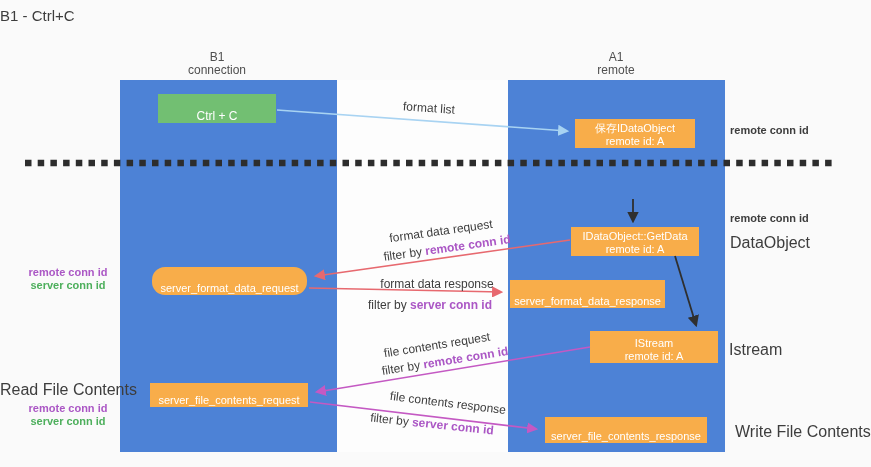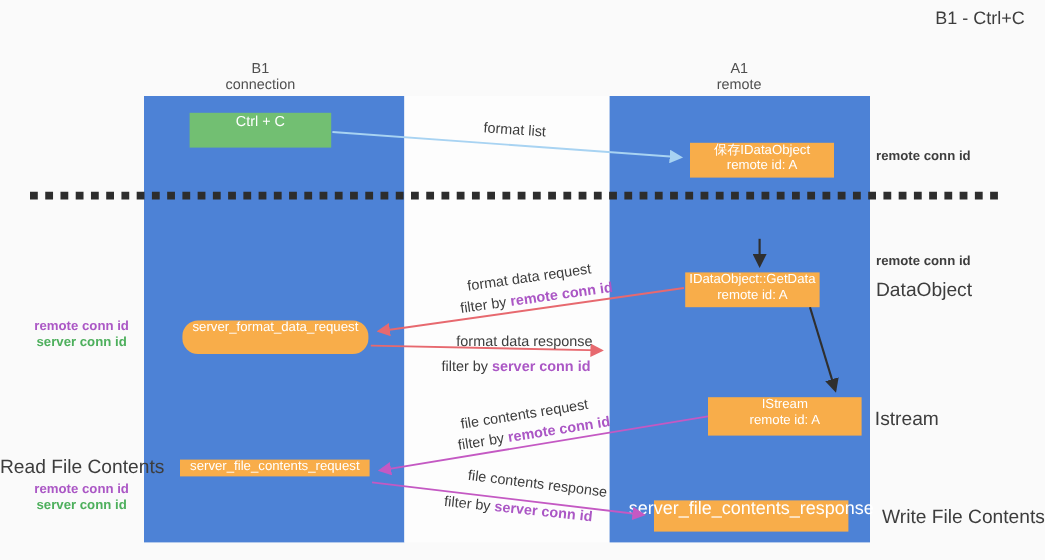--- a/index.html
+++ b/index.html
@@ -5,37 +5,37 @@
   :root{
     --column-blue:#4d82d6; --box-green:#72bf72; --box-orange:#f8ad4a;
     --arrow-blue:#a8d3f2; --arrow-red:#e7696f; --arrow-magenta:#c459c3;
     --arrow-black:#2f2f2f; --text-purple:#ab57c5; --text-green:#4daf5c;
     --text-dark:#3d3d3d; --dashed-line:#2d2d2d; --background:#fafafa; --strip-white:#fdfdfd;
   }
   *{margin:0;padding:0;box-sizing:border-box;}
   body{background:var(--background);font-family:"Liberation Sans","DejaVu Sans",sans-serif;}
   .stage{position:relative;width:871px;height:467px;background:var(--background);overflow:hidden;}
 
-  .title{position:absolute;left:0;top:7px;width:854px;text-align:right;
+  .title{position:absolute;left:0;top:7px;width:854px;text-align:left;
          font-size:15px;line-height:18px;color:var(--text-dark);}
   .col-header{position:absolute;width:200px;text-align:center;font-size:12px;
               line-height:13px;color:#4f4f4f;}
   .col-header.left{left:117px;top:51px;}
   .col-header.right{left:516px;top:51px;}
 
   .column{position:absolute;top:80px;width:217px;height:372px;background:var(--column-blue);}
   .column.left{left:120px;}
   .column.right{left:508px;}
   .strip{position:absolute;left:337px;top:80px;width:171px;height:372px;background:var(--strip-white);}
 
-  .box{position:absolute;display:flex;flex-direction:column;align-items:center;justify-content:flex-start;
+  .box{position:absolute;display:flex;flex-direction:column;align-items:center;justify-content:flex-end;
        color:#fff;text-align:center;white-space:nowrap;z-index:3;}
   .box.green{background:var(--box-green);font-size:12px;}
   .box.orange{background:var(--box-orange);font-size:11px;line-height:13px;}
-  .box.small{font-size:15px;}
+  .box.small{font-size:11px;}
 
   svg.overlay{position:absolute;left:0;top:0;z-index:4;pointer-events:none;}
   .dash{stroke:var(--dashed-line);stroke-width:6.5;stroke-dasharray:6.5 6.2;}
   .ln-blue{stroke:var(--arrow-blue);stroke-width:1.6;fill:none;}
   .ln-black{stroke:var(--arrow-black);stroke-width:1.8;fill:none;}
   .ln-red{stroke:var(--arrow-red);stroke-width:1.6;fill:none;}
   .ln-mag{stroke:var(--arrow-magenta);stroke-width:1.6;fill:none;}
   .mk-blue{fill:var(--arrow-blue);} .mk-black{fill:var(--arrow-black);}
   .mk-red{fill:var(--arrow-red);} .mk-mag{fill:var(--arrow-magenta);}
 
@@ -73,36 +73,39 @@
   <div class="box green" style="left:158px;top:94px;width:118px;height:29px;">
     <div>Ctrl + C</div>
   </div>
 
   <div class="box orange" style="left:575px;top:119px;width:120px;height:29px;">
     <div>保存IDataObject</div>
     <div>remote id: A</div>
   </div>
 
 
-  <div class="box orange" style="left:571px;top:227px;width:112px;height:29px;">
+  <div class="box orange" style="left:571px;top:227px;width:128px;height:29px;">
     <div>IDataObject::GetData</div>
     <div>remote id: A</div>
   </div>
 
   <div class="box orange" style="left:152px;top:267px;width:155px;height:28px;border-radius:13px;">
     <div>server_format_data_request</div>
   </div>
 
+  <div class="box orange" style="left:510px;top:280px;width:155px;height:28px;">
+    <div>server_format_data_response</div>
+  </div>
 
   <div class="box orange" style="left:590px;top:331px;width:128px;height:32px;">
     <div>IStream</div>
     <div>remote id: A</div>
   </div>
 
-  <div class="box orange" style="left:150px;top:383px;width:158px;height:14px;">
+  <div class="box orange" style="left:150px;top:383px;width:158px;height:24px;">
     <div>server_file_contents_request</div>
   </div>
 
   <div class="box orange small" style="left:545px;top:417px;width:162px;height:26px;">
     <div>server_file_contents_response</div>
   </div>
 
   <svg class="overlay" width="871" height="467" viewBox="0 0 871 467">
     <defs>
       <marker id="m-blue" viewBox="0 0 10 10" refX="8" refY="5" markerWidth="7" markerHeight="7" orient="auto">

